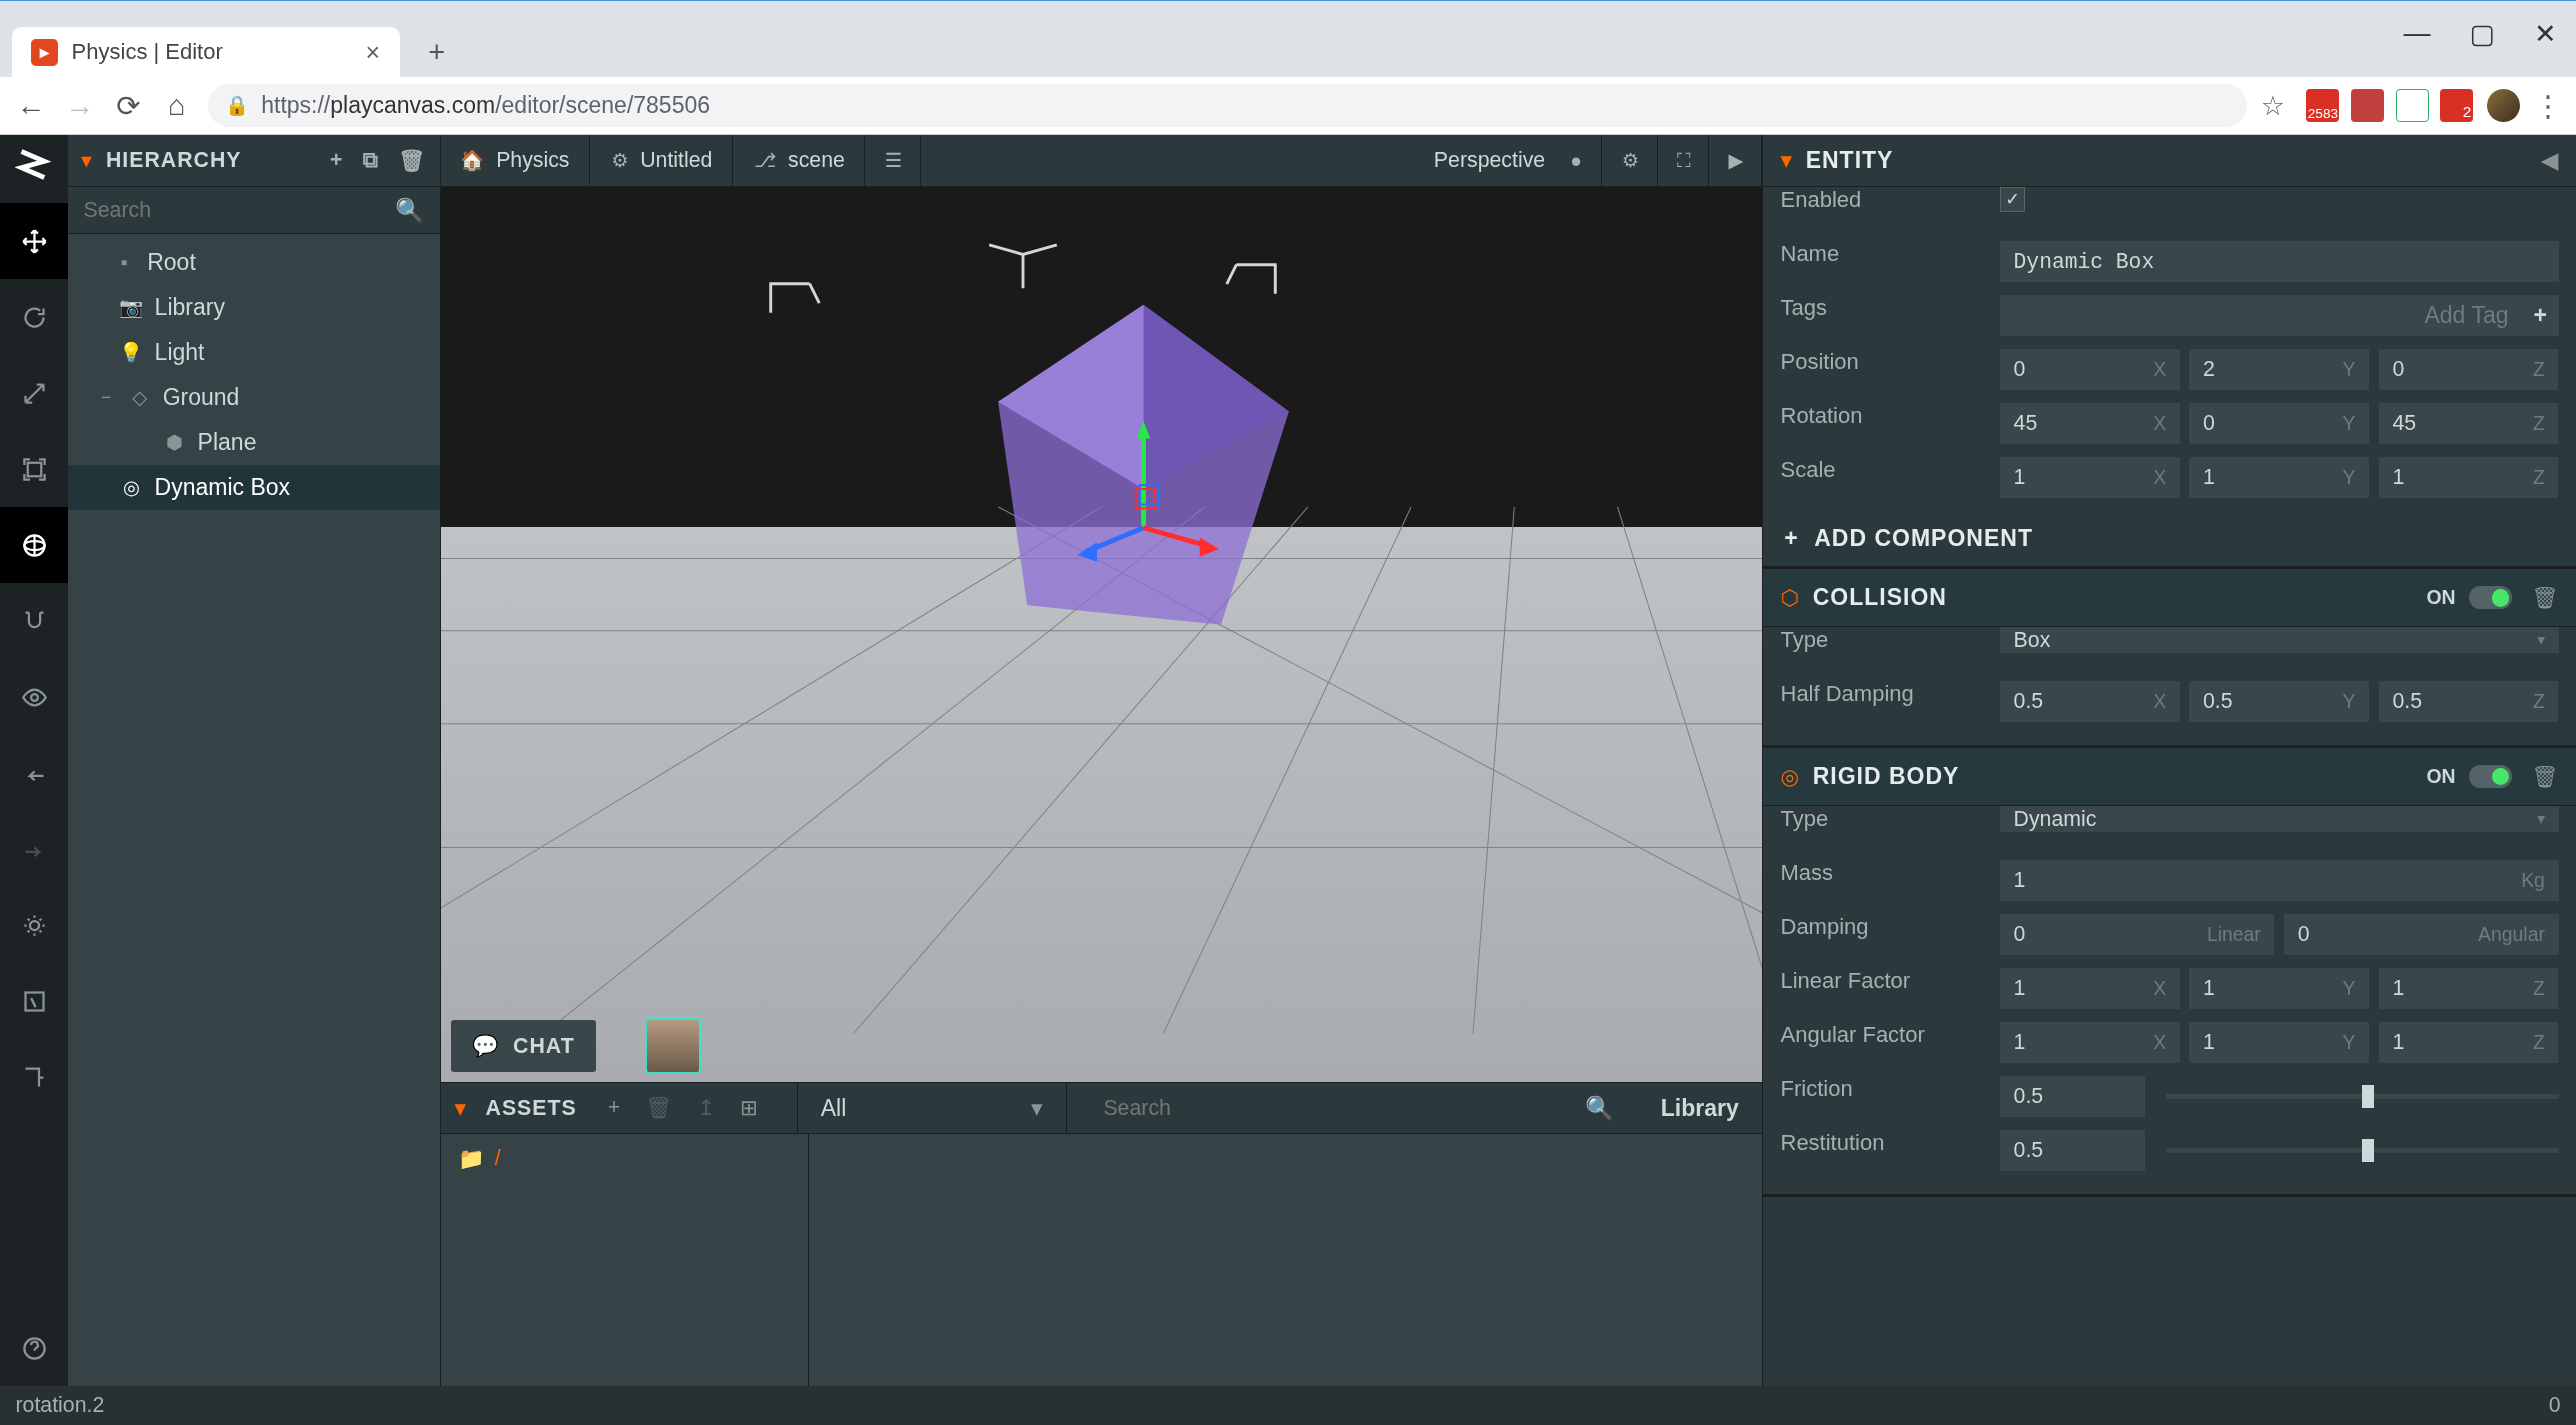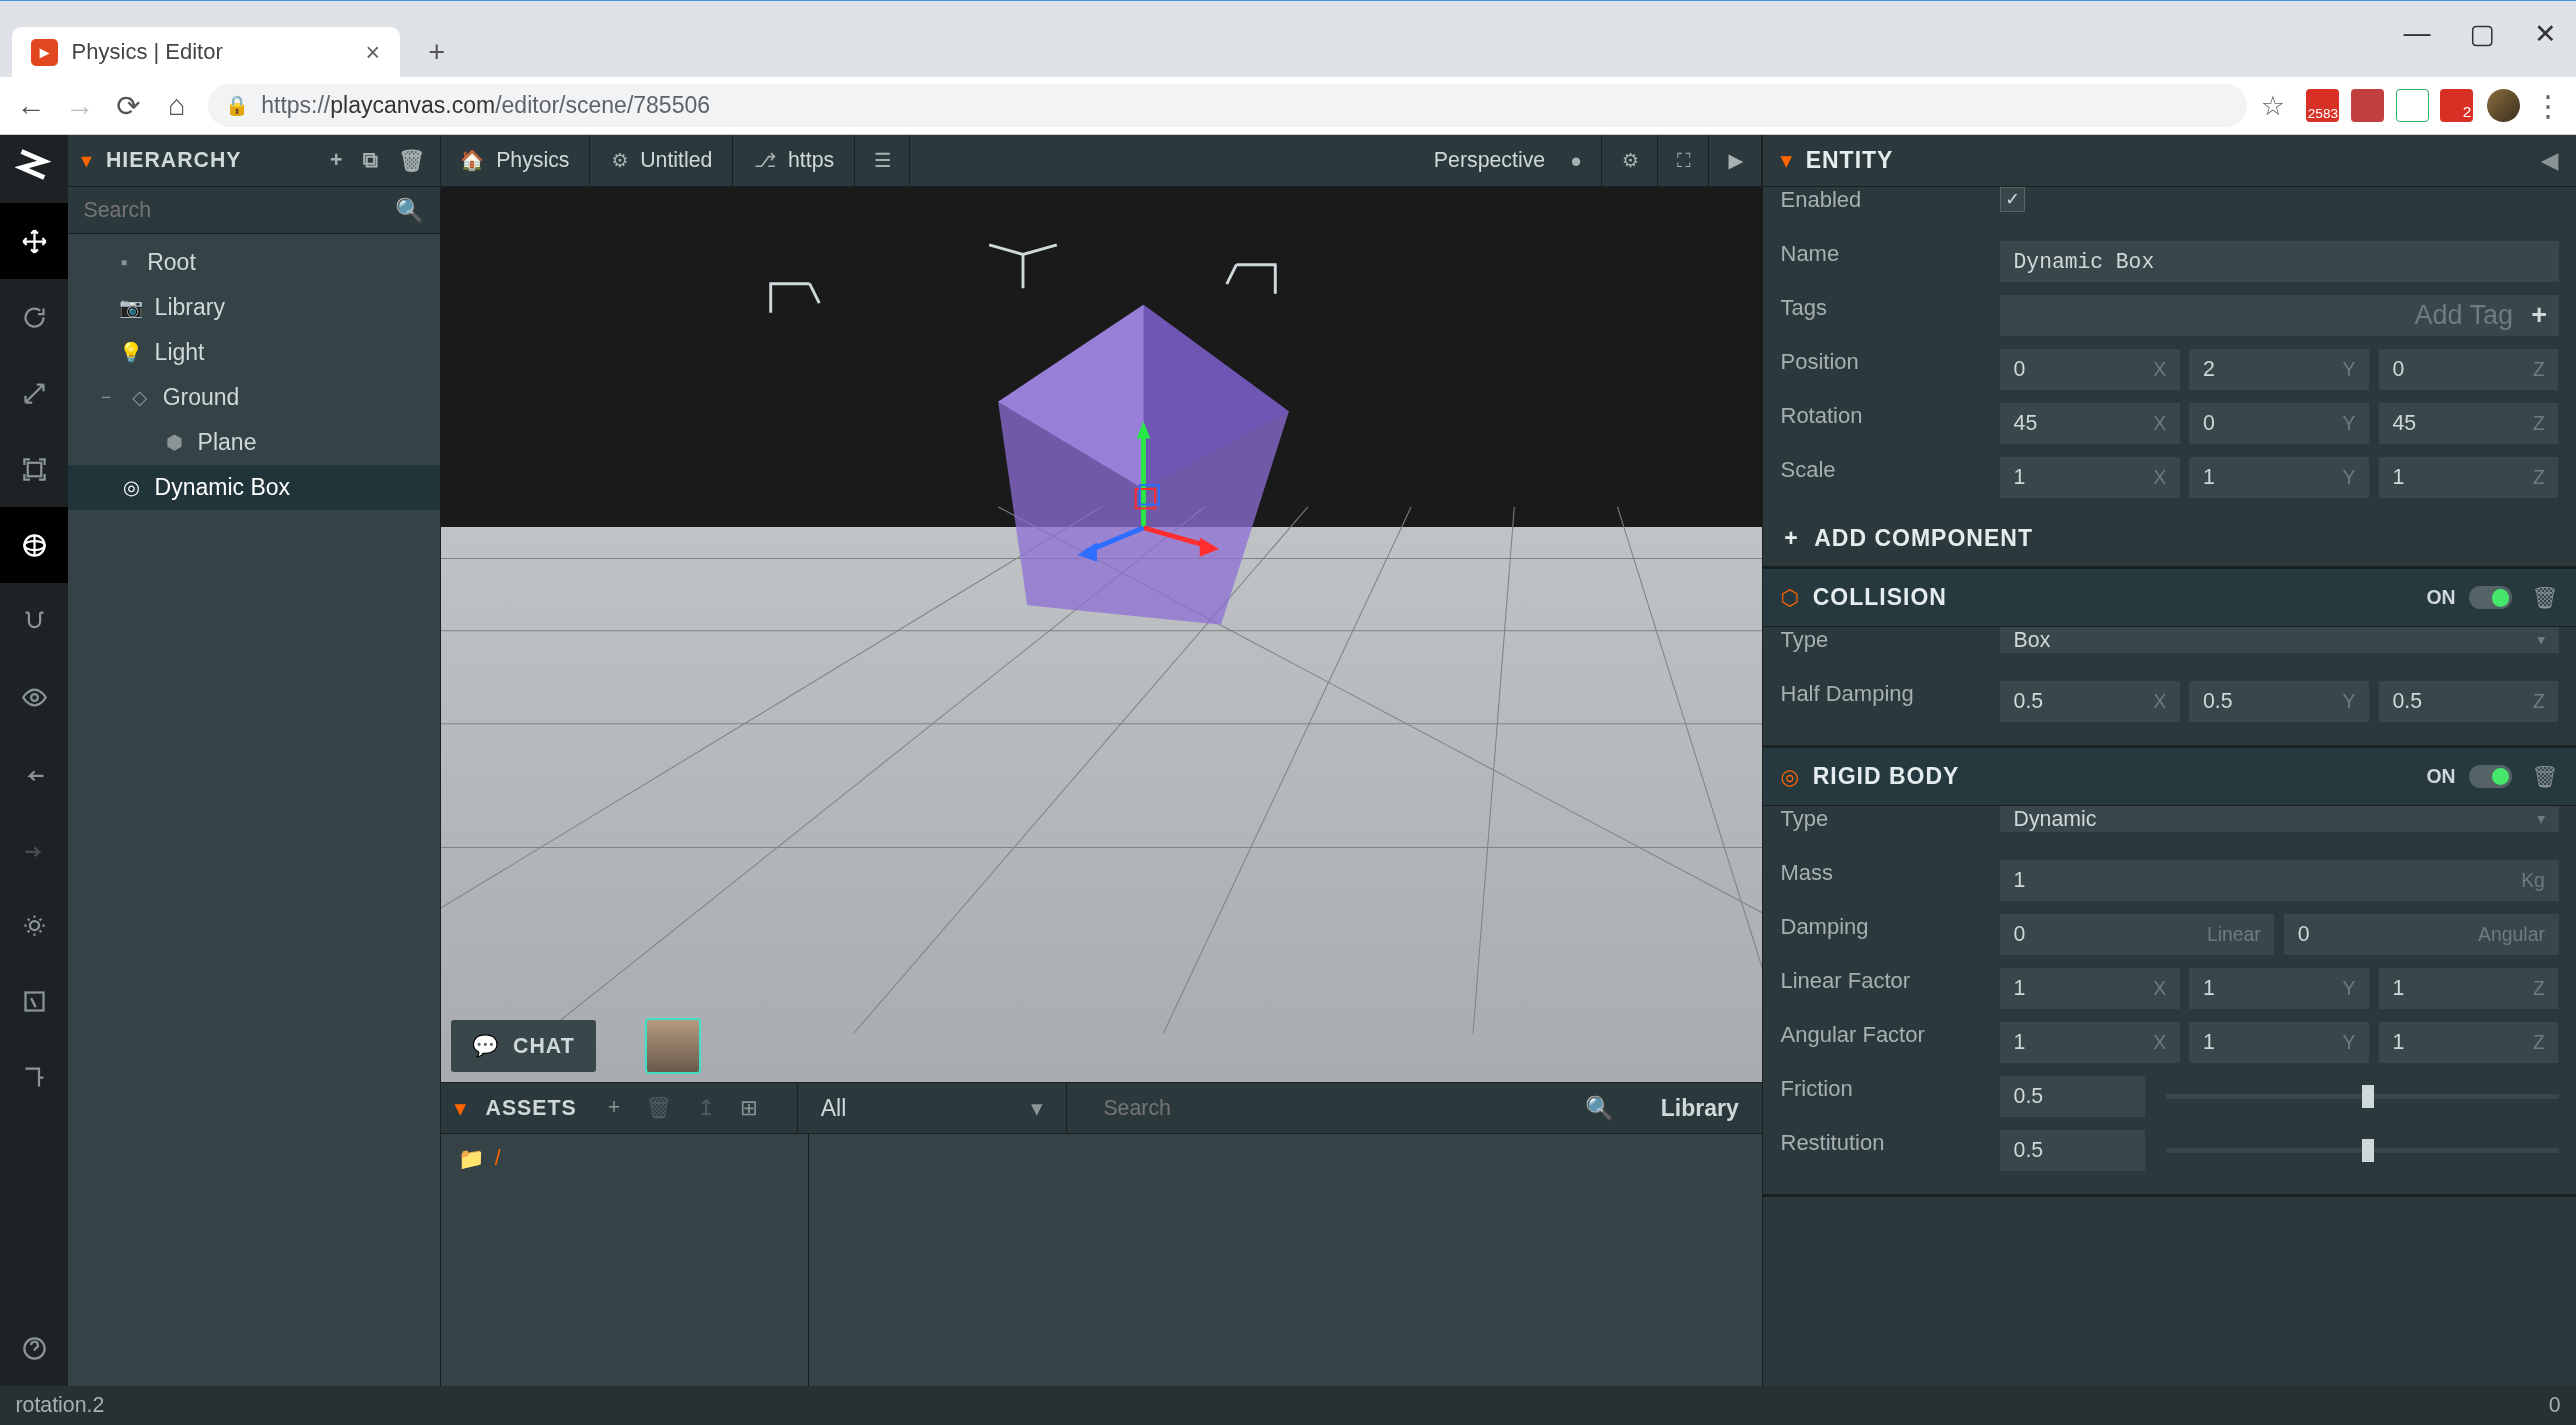--- a/index.html
+++ b/index.html
@@ -76,21 +76,21 @@
 .inspector { width:814px; background:#2c393c; border-left:1px solid #1a1f21; overflow-y:auto; font-size:23px;}
 .insp-head { height:52px; display:flex; align-items:center; padding:0 17.5px; gap:13.6px; border-bottom:1px solid #1a1f21;}
 .insp-head .accent { color:#ff6600;}
 .insp-head .title { font-weight:bold; letter-spacing:1px; color:#e5eced;}
 .insp-head .collapse { margin-left:auto; color:#8a9497;}
 .field-row { display:flex; align-items:flex-start; min-height:54px; padding:0 17.5px; gap:15.5px;}
 .field-label { width:204px; color:#a6b0b2; font-size:22px;}
 .field-ctrl { flex:1; display:flex; gap:9.7px;}
 .chk { width:25px; height:25px; background:#3a474a; border:1px solid #586366; display:flex; align-items:center; justify-content:center; color:#cfd8da; font-size:17.5px;}
 .txt-input { flex:1; height:41px; background:#3a474a; border:none; padding:0 13.6px; color:#cfd8da; font-family: 'Courier New', monospace; font-size:21.3px; outline:none;}
-.tag-input { flex:1; height:41px; background:#3a474a; display:flex; align-items:center; justify-content:flex-end; padding:0 11.6px; color:#6f7b7e; font-family: 'Courier New', monospace; font-size:27px; gap:18px;}
+.tag-input { flex:1; height:41px; background:#3a474a; display:flex; align-items:center; justify-content:flex-end; padding:0 11.6px; color:#6f7b7e; font-family: 'Courier New', monospace; font-size:23px; gap:25px;}
 .vec3 { display:flex; gap:9.7px; flex:1;}
 .num { flex:1; height:41px; background:#3a474a; display:flex; align-items:center; padding:0 13.6px; color:#cfd8da; font-family:'Courier New',monospace; font-size:21.3px; position:relative;}
 .num .axis { margin-left:auto; color:#6f7b7e; font-size:19.4px;}
 .num .unit { margin-left:auto; color:#6f7b7e; font-size:19.4px;}
 .add-comp { height:58px; display:flex; align-items:center; padding:0 21.3px; gap:15.5px; color:#e5eced; font-weight:bold; letter-spacing:1px; cursor:pointer; border-bottom:3.9px solid #1a1f21;}
 .comp-head { height:58px; display:flex; align-items:center; padding:0 17.5px; gap:13.6px; border-bottom:1px solid #1a1f21; background:#26393e;}
 .comp-head .cicon { color:#ff6600; font-size:21.3px;}
 .comp-head .ctitle { font-weight:bold; letter-spacing:1px; color:#e5eced;}
 .comp-head .toggle-area { margin-left:auto; display:flex; align-items:center; gap:13.6px;}
 .onlabel { color:#cfd8da; font-weight:bold; font-size:19.4px;}
@@ -281,21 +281,21 @@
         <div class="tbtn">
             <span class="ticon">🏠</span>
             <span>Physics</span>
           </div>
         <div class="tbtn">
             <span class="ticon">⚙</span>
             <span>Untitled</span>
           </div>
         <div class="tbtn">
             <span class="ticon">⎇</span>
-            <span>https</span>
+            <span>scene</span>
           </div>
         <div class="tbtn iconbtn">
             <span class="ticon">☰</span>
           </div>
         <div class="tspacer"></div>
         <div class="tbtn">
             <span>Perspective</span>
             <span class="ticon" style="margin-left:13.6px;">●</span>
           </div>
         <div class="tbtn iconbtn">

